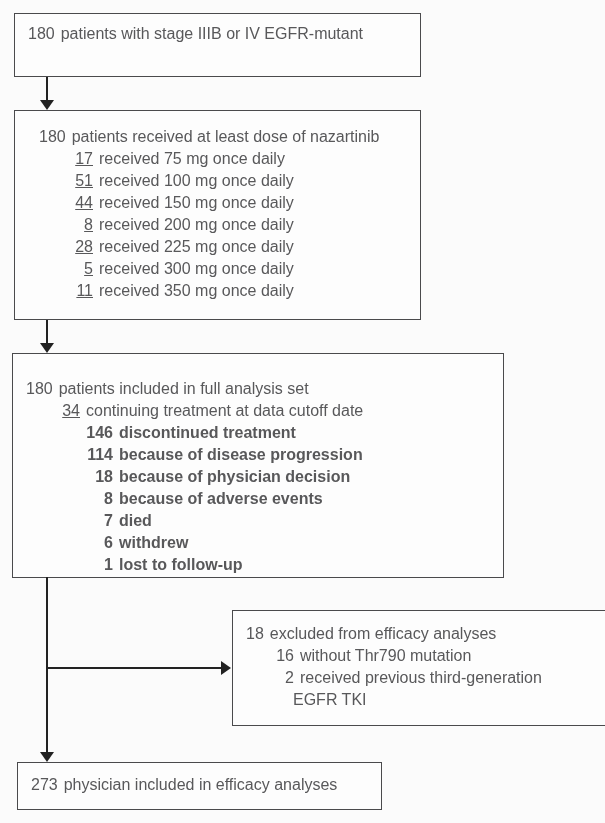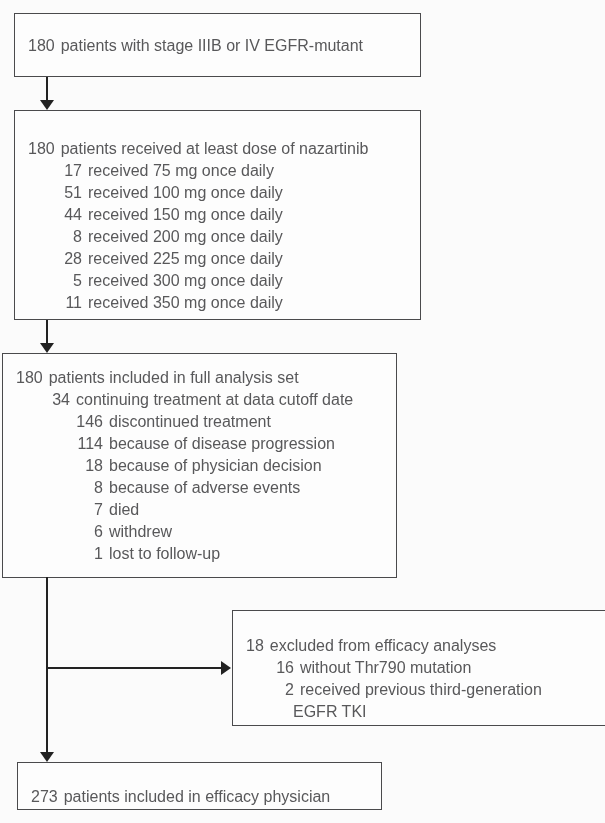--- a/index.html
+++ b/index.html
@@ -16,41 +16,41 @@
     color: var(--text, #58585a);
     overflow: hidden;
   }
   .box {
     position: absolute;
     box-sizing: border-box;
     border: 1.5px solid var(--border, #4a4a4c);
     background: var(--boxbg, #fdfdfd);
   }
   #b1 { left: 14px;  top: 13px;  width: 407px; height: 64px;  padding: 9px 13px; }
-  #b2 { left: 14px;  top: 110px; width: 407px; height: 210px; padding: 15px 13px; }
-  #b3 { left: 2px;  top: 353px; width: 395px; height: 225px; padding: 1px 13px; }
+  #b2 { left: 14px;  top: 110px; width: 407px; height: 210px; padding: 15px 24px; }
+  #b3 { left: 12px;  top: 353px; width: 492px; height: 225px; padding: 24px 13px; }
   #b4 { left: 232px; top: 610px; width: 386px; height: 116px; padding: 12px 13px; }
   #b5 { left: 17px;  top: 762px; width: 365px; height: 48px;  padding: 11px 13px; }
 
   .line {
     line-height: 22px;
     white-space: nowrap;
   }
   .num {
     display: inline-block;
     text-align: right;
     margin-right: 6px;
     white-space: pre;
   }
-  .l0  .num { width: auto; margin-top: 12px; }
+  .l0  .num { width: auto; }
   .l1  { padding-left: 34px; }
-  .l1  .num { width: 20px; }
+  .l1  .num { width: 20px; text-decoration: underline; }
   .l1s { padding-left: 28px; }
   .l1s .num { width: 20px; }
-  .l2  { padding-left: 58px; }
+  .l2  { padding-left: 58px; font-weight: bold; }
   .l2  .num { width: 29px; }
   .c1  { padding-left: 27px; }
   .c2  { padding-left: 47px; }
 
   .vline {
     position: absolute;
     width: 2px;
     background: var(--arrow, #222);
   }
   .hline {
@@ -170,17 +170,17 @@
     <div class="line l1s">
       <span class="num">2</span><span class="txt">received previous third-generation</span>
     </div>
     <div class="line c2">
       <span class="txt">EGFR TKI</span>
     </div>
   </div>
 
   <div class="box" id="b5">
     <div class="line l0">
-      <span class="num">273</span><span class="txt">patients included in efficacy physician</span>
+      <span class="num">273</span><span class="txt">physician included in efficacy analyses</span>
     </div>
   </div>
 
 </div>
 
 </body></html>

